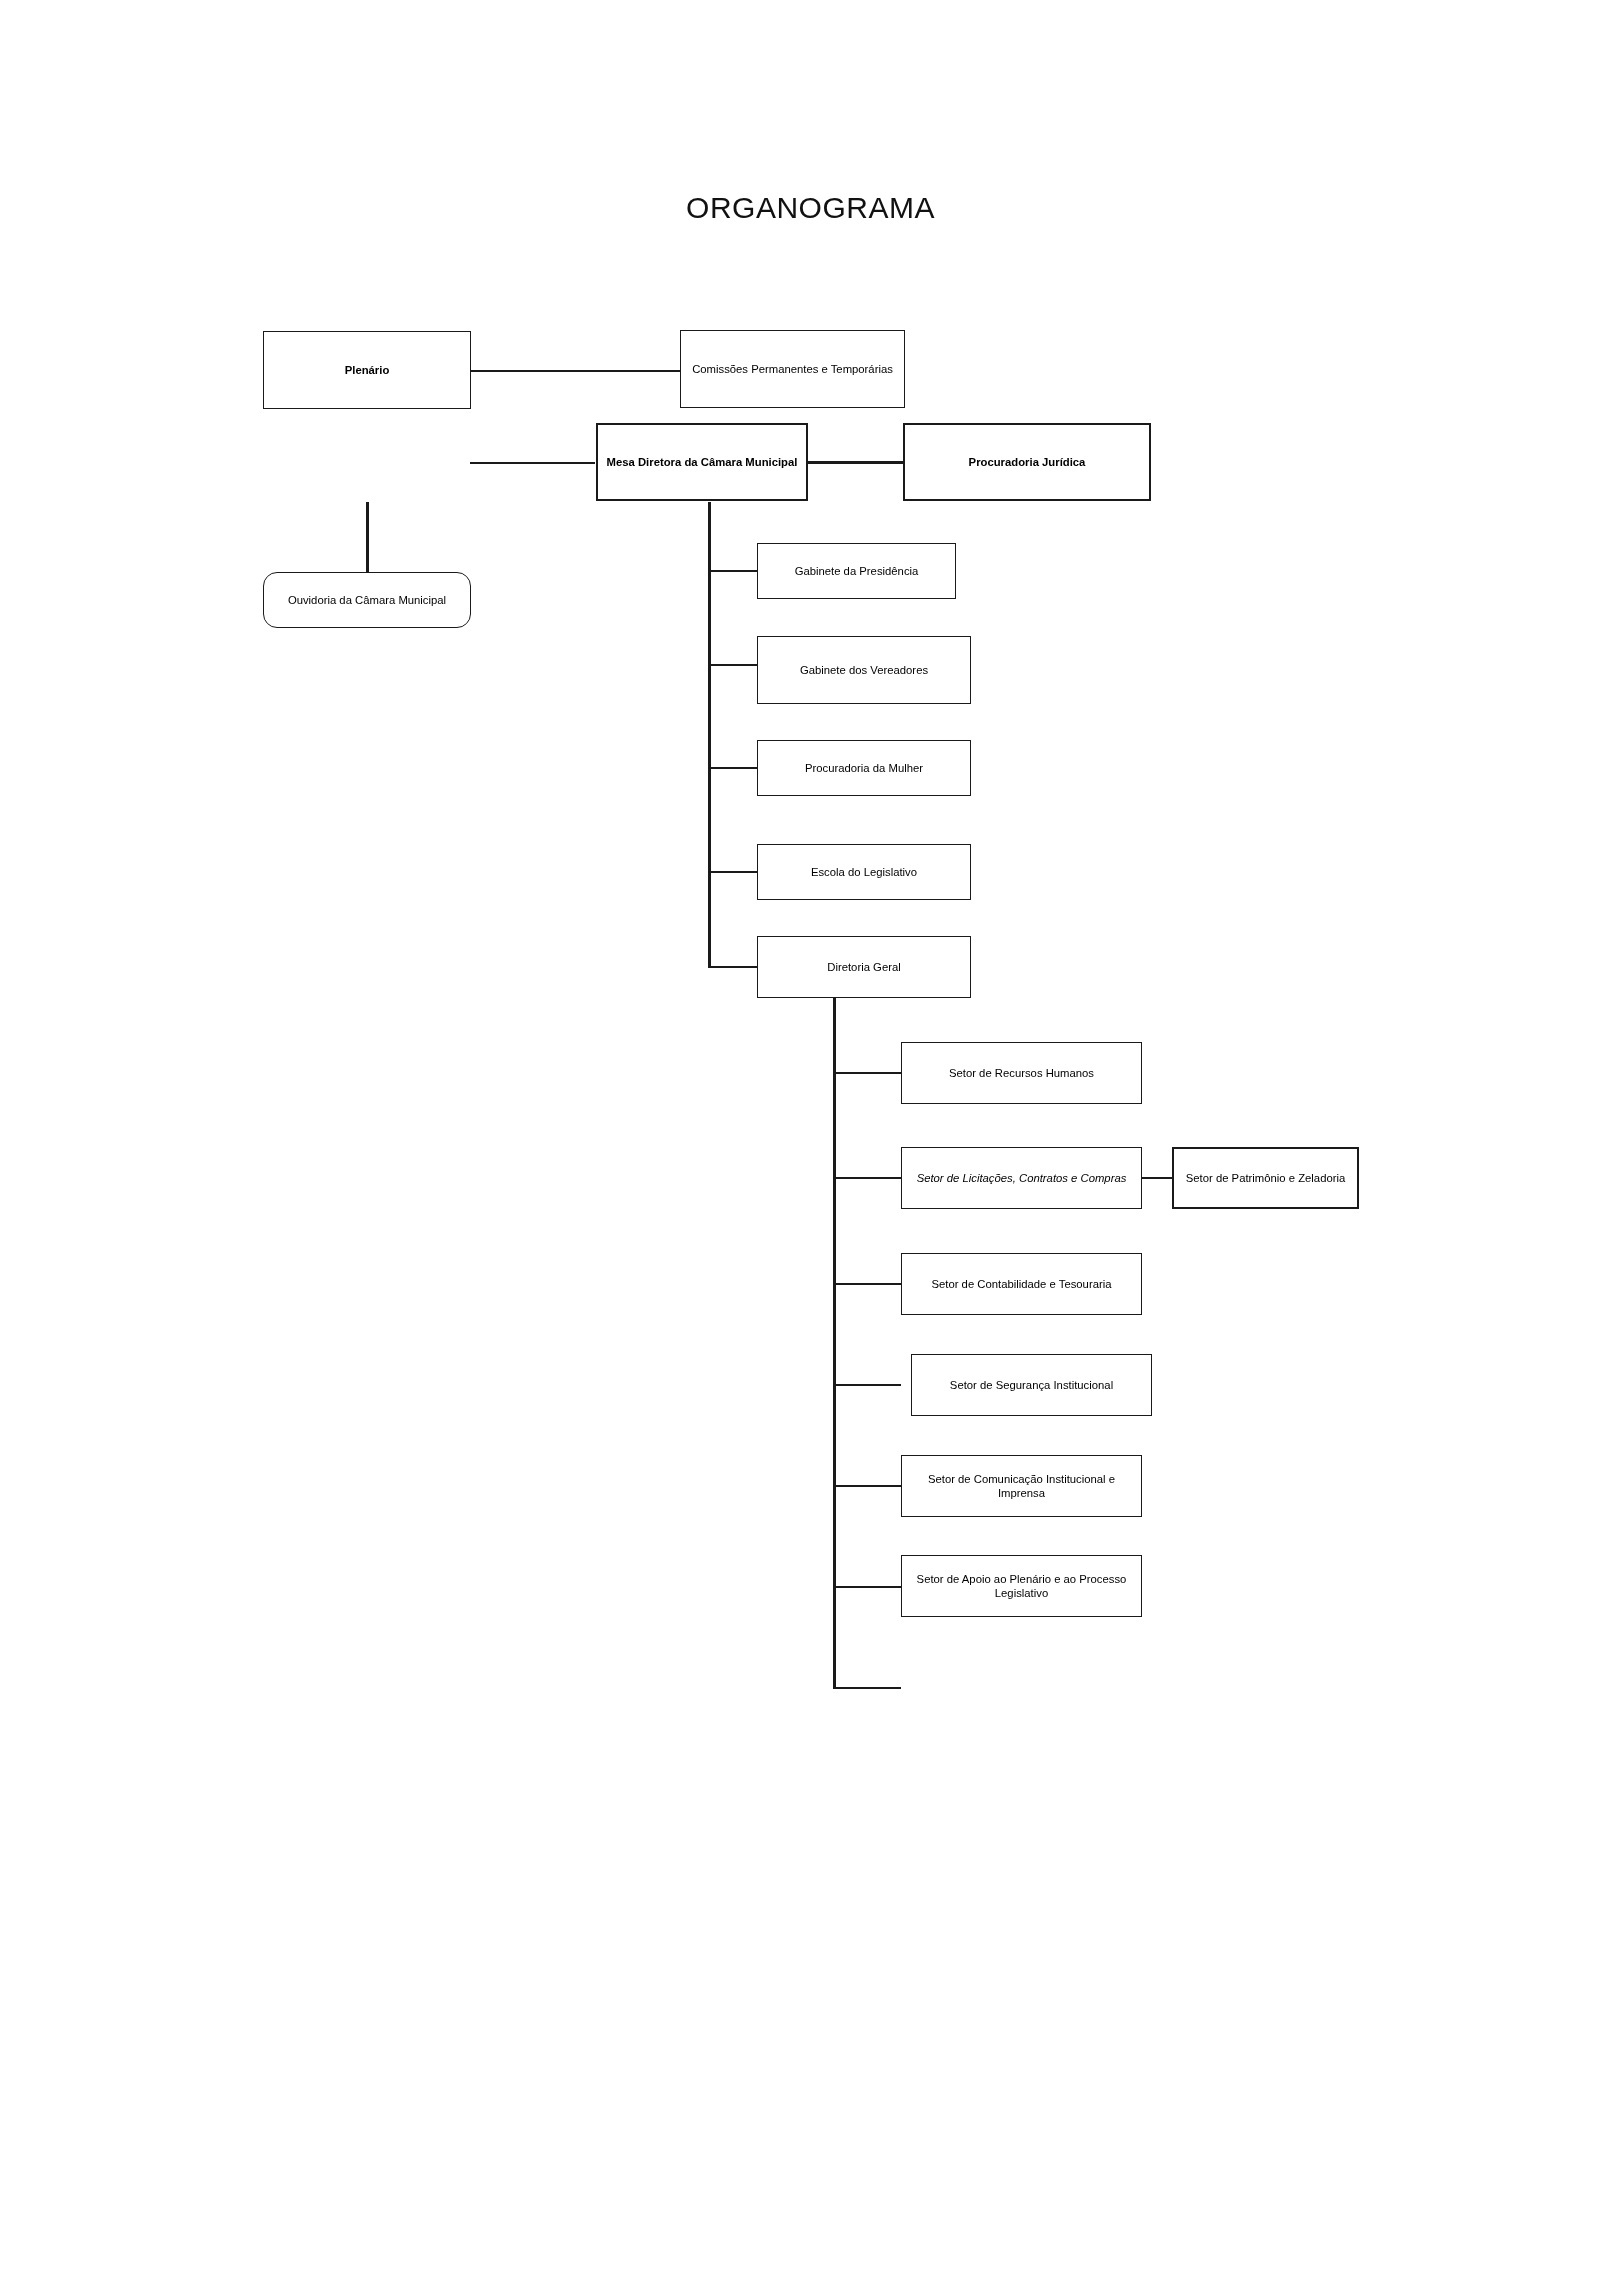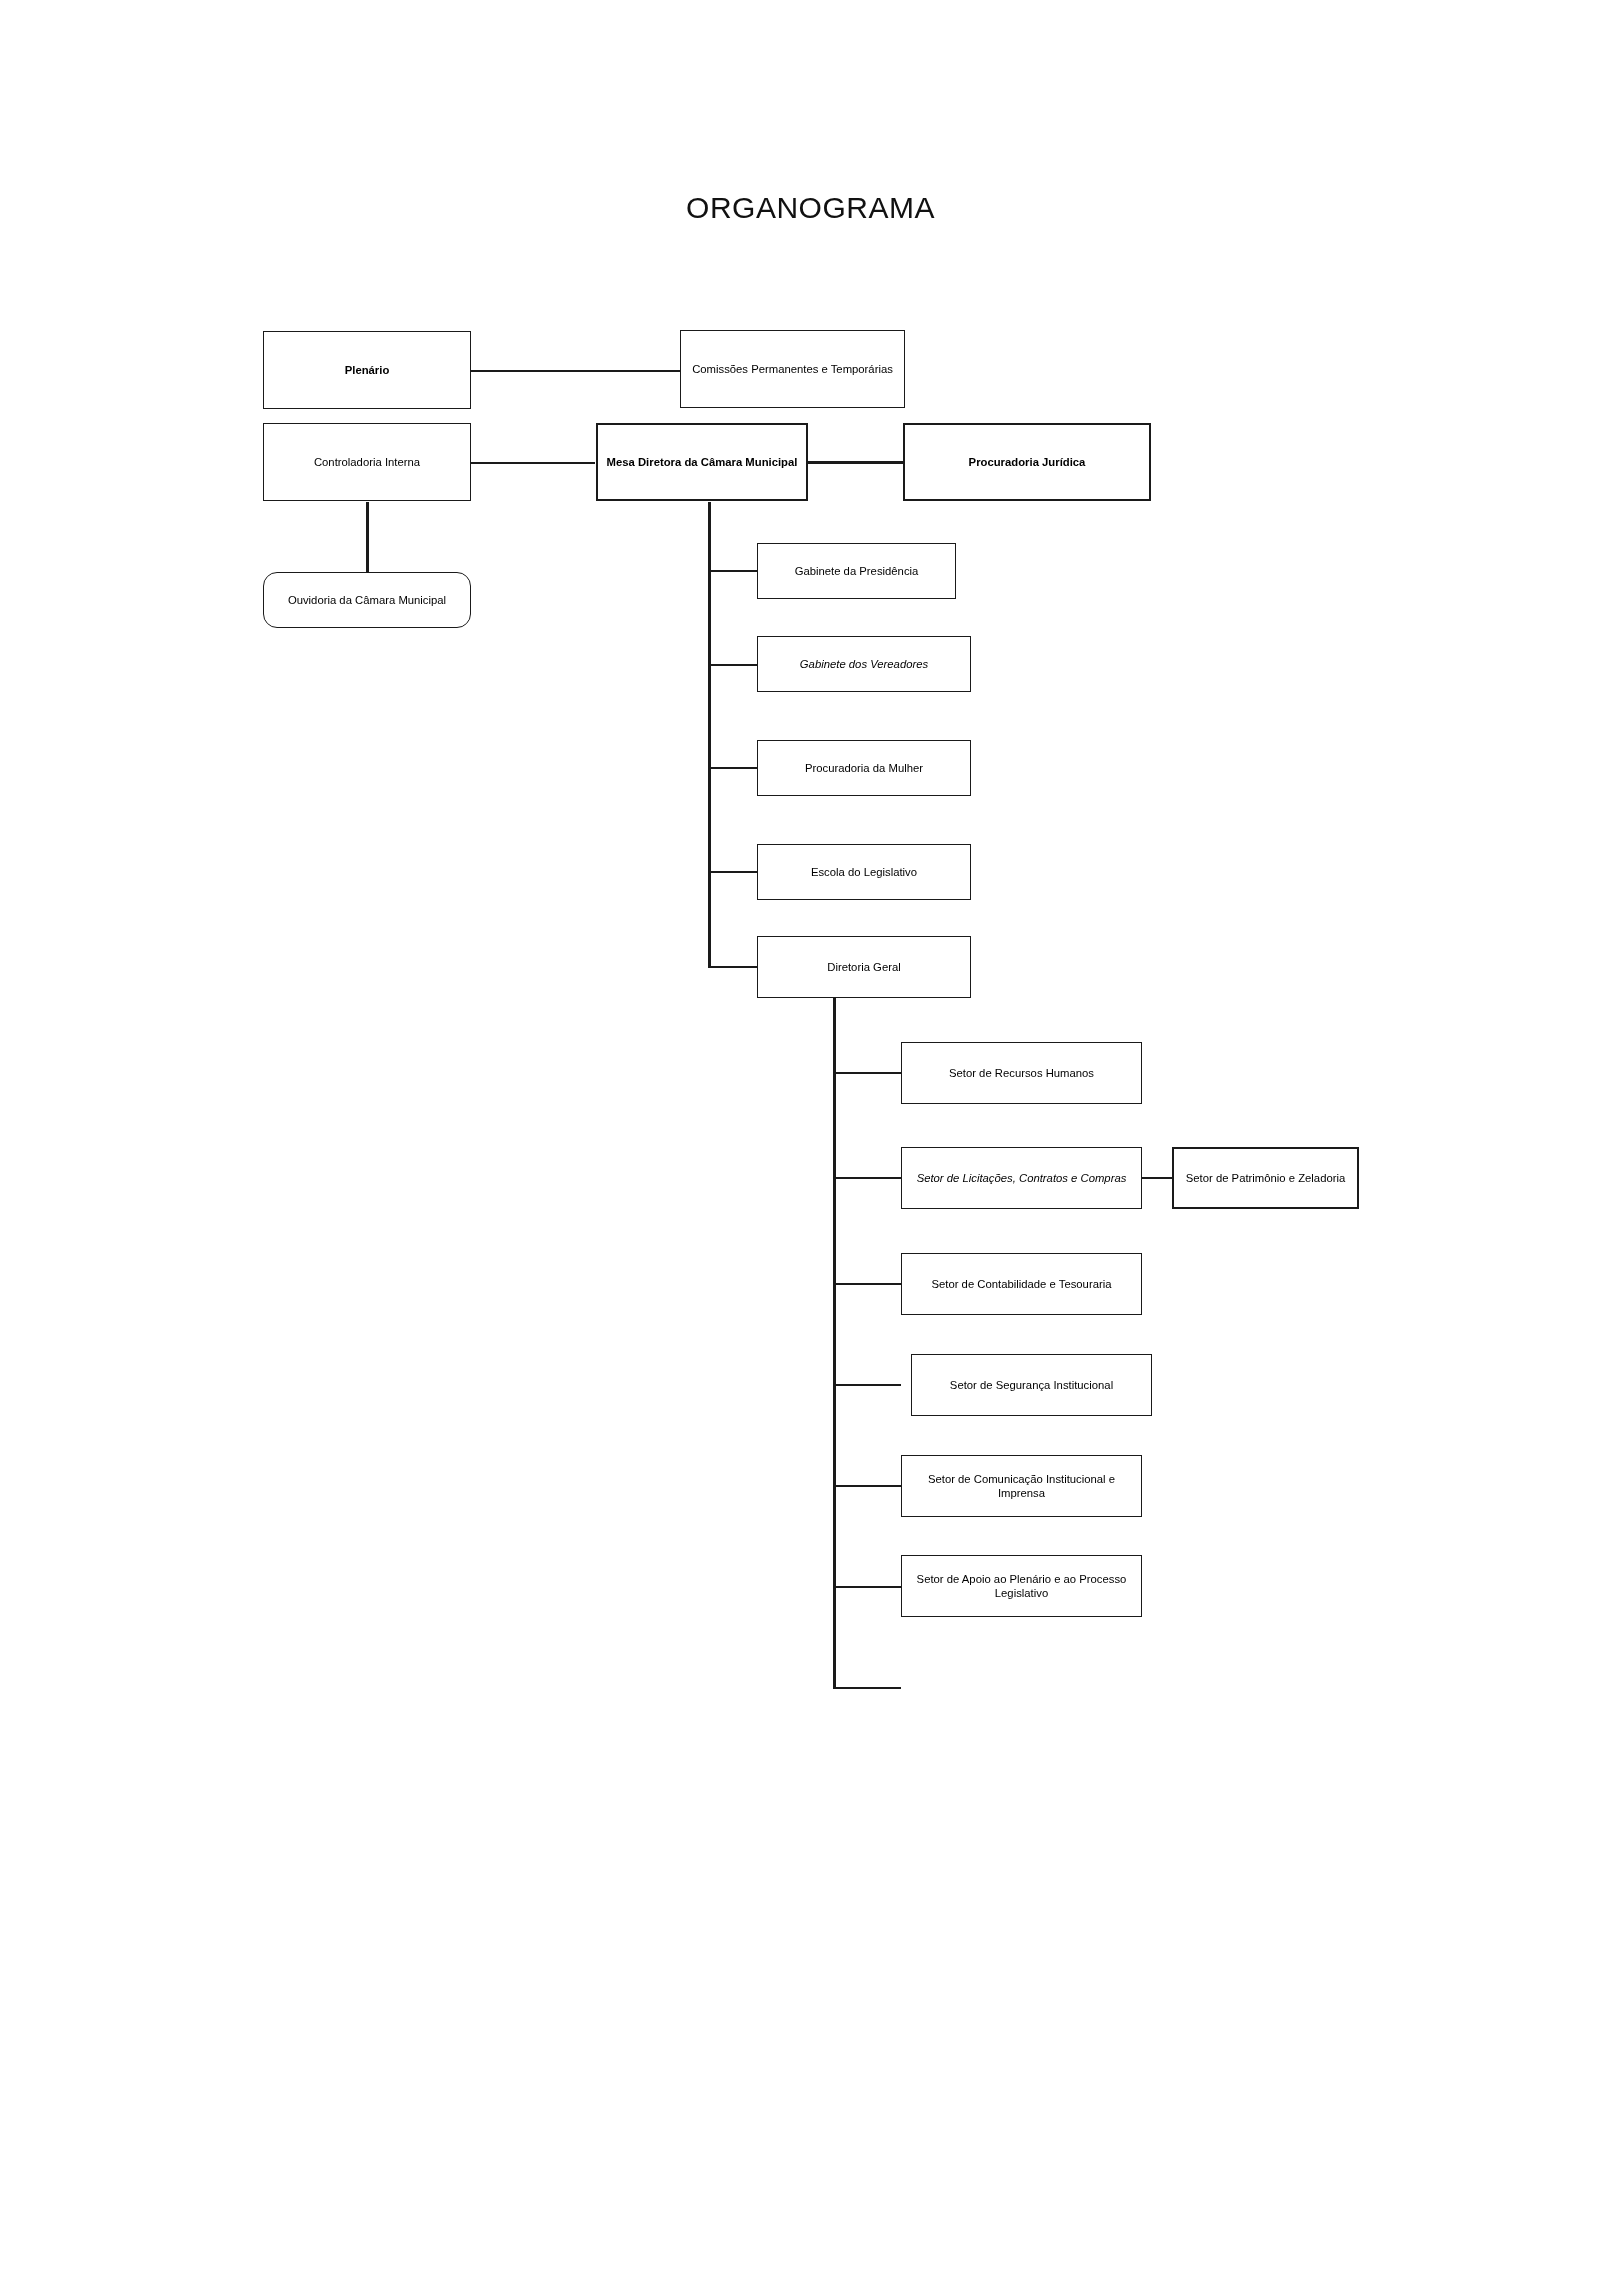--- a/index.html
+++ b/index.html
@@ -98,41 +98,38 @@
   <div class="conn h" style="left:1142px; top:1177px; width:30px;"></div>
 
   <div class="node bold" style="left:263px; top:331px; width:208px; height:78px;">
     <span class="label">Plenário</span>
   </div>
 
   <div class="node" style="left:680px; top:330px; width:225px; height:78px;">
     <span class="label">Comissões Permanentes e Temporárias</span>
   </div>
 
-  <div class="node" style="left:263px; top:423px; width:208px; height:78px;">
-    <span class="label">Controladoria Interna</span>
-  </div>
 
   <div class="node bold thick" style="left:596px; top:423px; width:212px; height:78px;">
     <span class="label">Mesa Diretora da Câmara Municipal</span>
   </div>
 
   <div class="node bold thick" style="left:903px; top:423px; width:248px; height:78px;">
     <span class="label">Procuradoria Jurídica</span>
   </div>
 
   <div class="node" style="left:263px; top:572px; width:208px; height:56px;border-radius:14px;">
     <span class="label">Ouvidoria da Câmara Municipal</span>
   </div>
 
   <div class="node" style="left:757px; top:543px; width:199px; height:56px;">
     <span class="label">Gabinete da Presidência</span>
   </div>
 
-  <div class="node" style="left:757px; top:636px; width:214px; height:56px;font-style:italic;">
+  <div class="node" style="left:757px; top:636px; width:214px; height:68px;">
     <span class="label">Gabinete dos Vereadores</span>
   </div>
 
   <div class="node" style="left:757px; top:740px; width:214px; height:56px;">
     <span class="label">Procuradoria da Mulher</span>
   </div>
 
   <div class="node" style="left:757px; top:844px; width:214px; height:56px;">
     <span class="label">Escola do Legislativo</span>
   </div>

